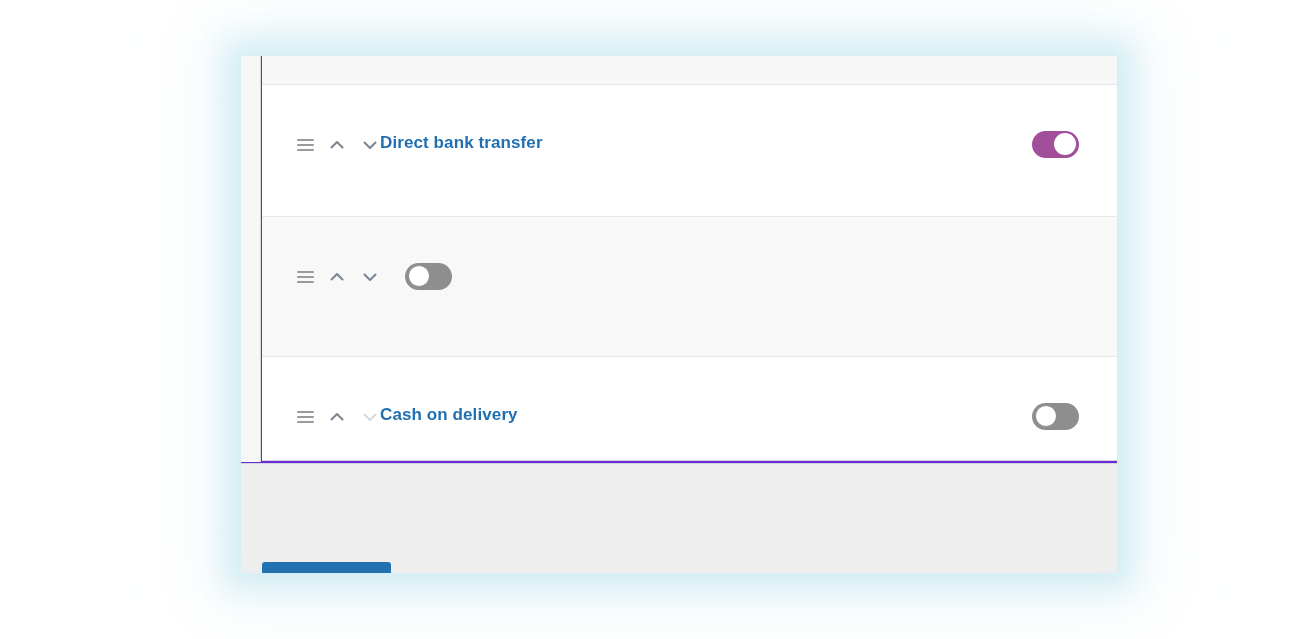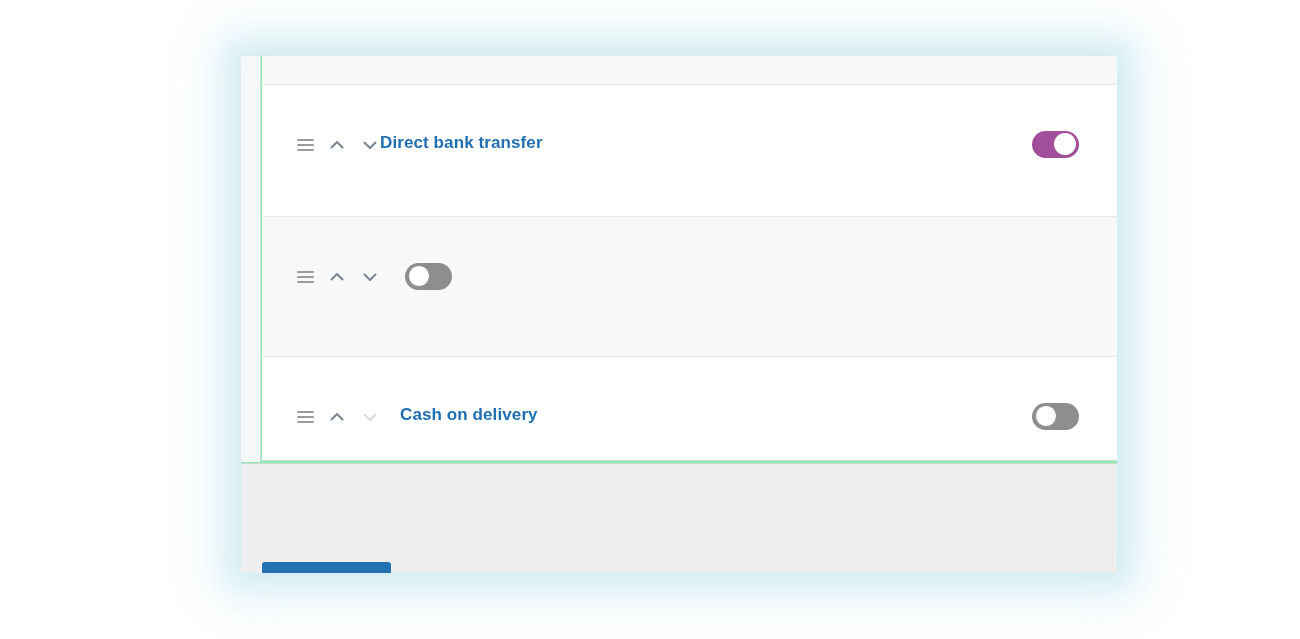--- a/index.html
+++ b/index.html
@@ -37,21 +37,21 @@
     pointer-events: none;
   }
 
   
   #card {
     position: absolute;
     left: 241px;
     top: 56px;
     width: 876px;
     height: 517px;
-    background: #86efac;
+    background: #6d28d9;
     overflow: hidden;
   }
 
   
   .gutter {
     position: absolute;
     left: 0;
     top: 0;
     width: 20px;
     height: 406px;
@@ -82,21 +82,21 @@
     align-items: flex-start;
     box-sizing: border-box;
     border-bottom: 1px solid #e8e8e8;
     background: #ffffff;
   }
   .gw-row.alt {
     background: #f8f8f8;
   }
   .gw-row.r1 { height: 132px; }
   .gw-row.r2 { height: 140px; }
-  .gw-row.r3 { height: 104px; border-bottom: 1px solid #d5d8dc; gap: 20px; }
+  .gw-row.r3 { height: 104px; border-bottom: 1px solid #d5d8dc; }
 
   .cell-sort {
     width: 118px;
     padding-top: 50px;
     padding-left: 35px;
     display: flex;
     align-items: center;
     gap: 13px;
     box-sizing: border-box;
   }

